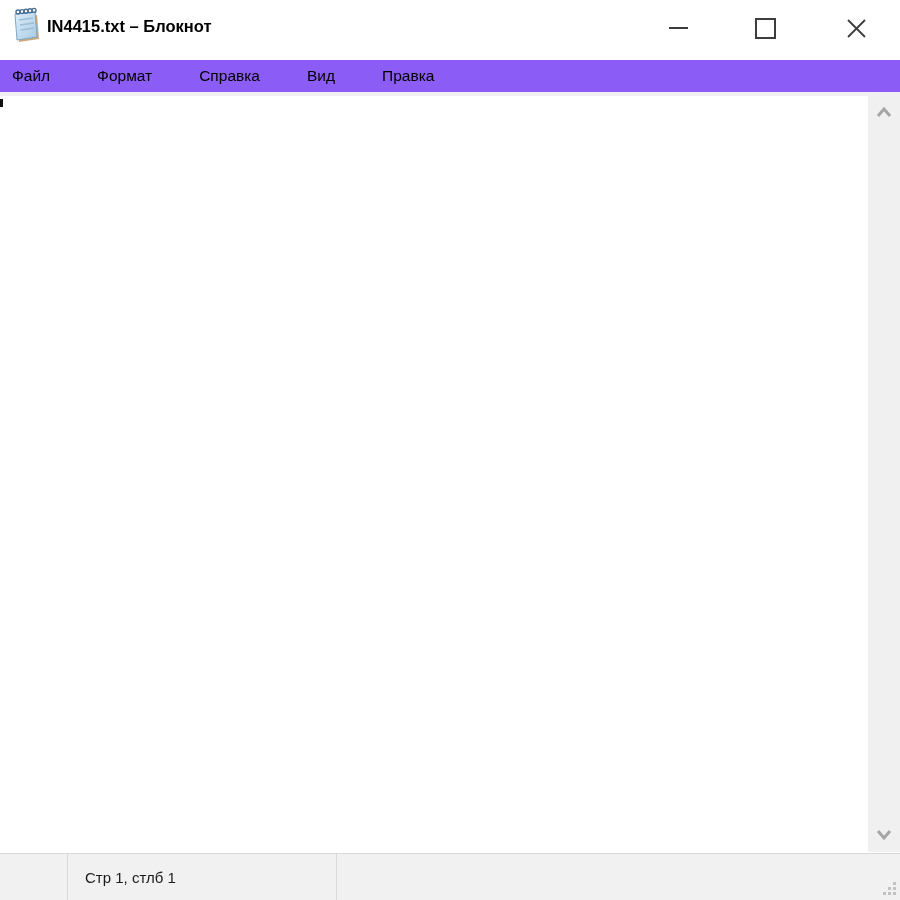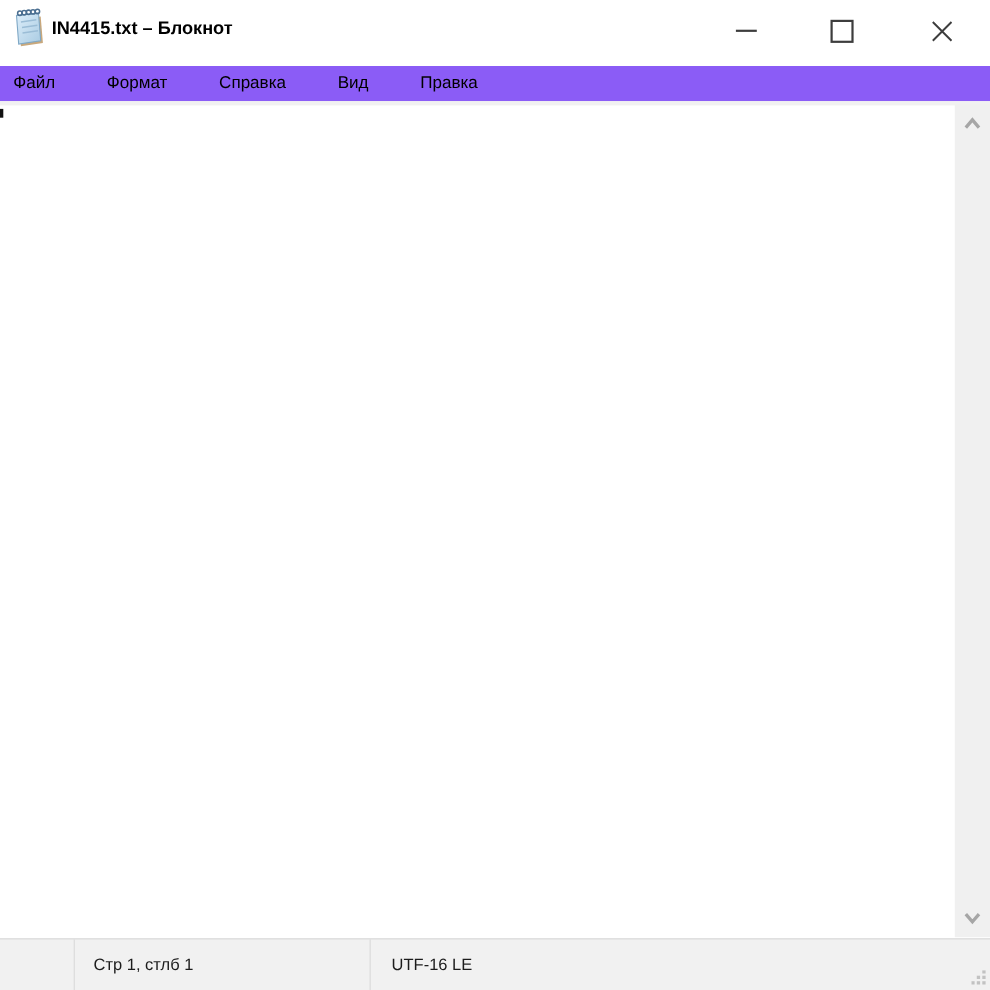--- a/index.html
+++ b/index.html
@@ -144,21 +144,20 @@
     <div class="sb-btn sb-down">
       <svg width="20" height="14">
         <polyline points="4,3 10,10 16,3" fill="none" stroke="#a6a6a6" stroke-width="3"></polyline>
       </svg>
     </div>
   </div>
 
   <div class="statusbar">
     <div class="cell cell-0"></div>
     <div class="cell cell-1">Стр 1, стлб 1</div>
-    <div class="cell cell-4">UTF-16 LE</div>
     <svg class="grip" width="14" height="14">
       <g fill="#c2c2c2">
         <rect x="10" y="0" width="3" height="3"></rect>
           <rect x="10" y="5" width="3" height="3"></rect>
         <rect x="10" y="10" width="3" height="3"></rect>
           <rect x="5" y="5" width="3" height="3"></rect>
         <rect x="5" y="10" width="3" height="3"></rect>
           <rect x="0" y="10" width="3" height="3"></rect>
       </g>
     </svg>

